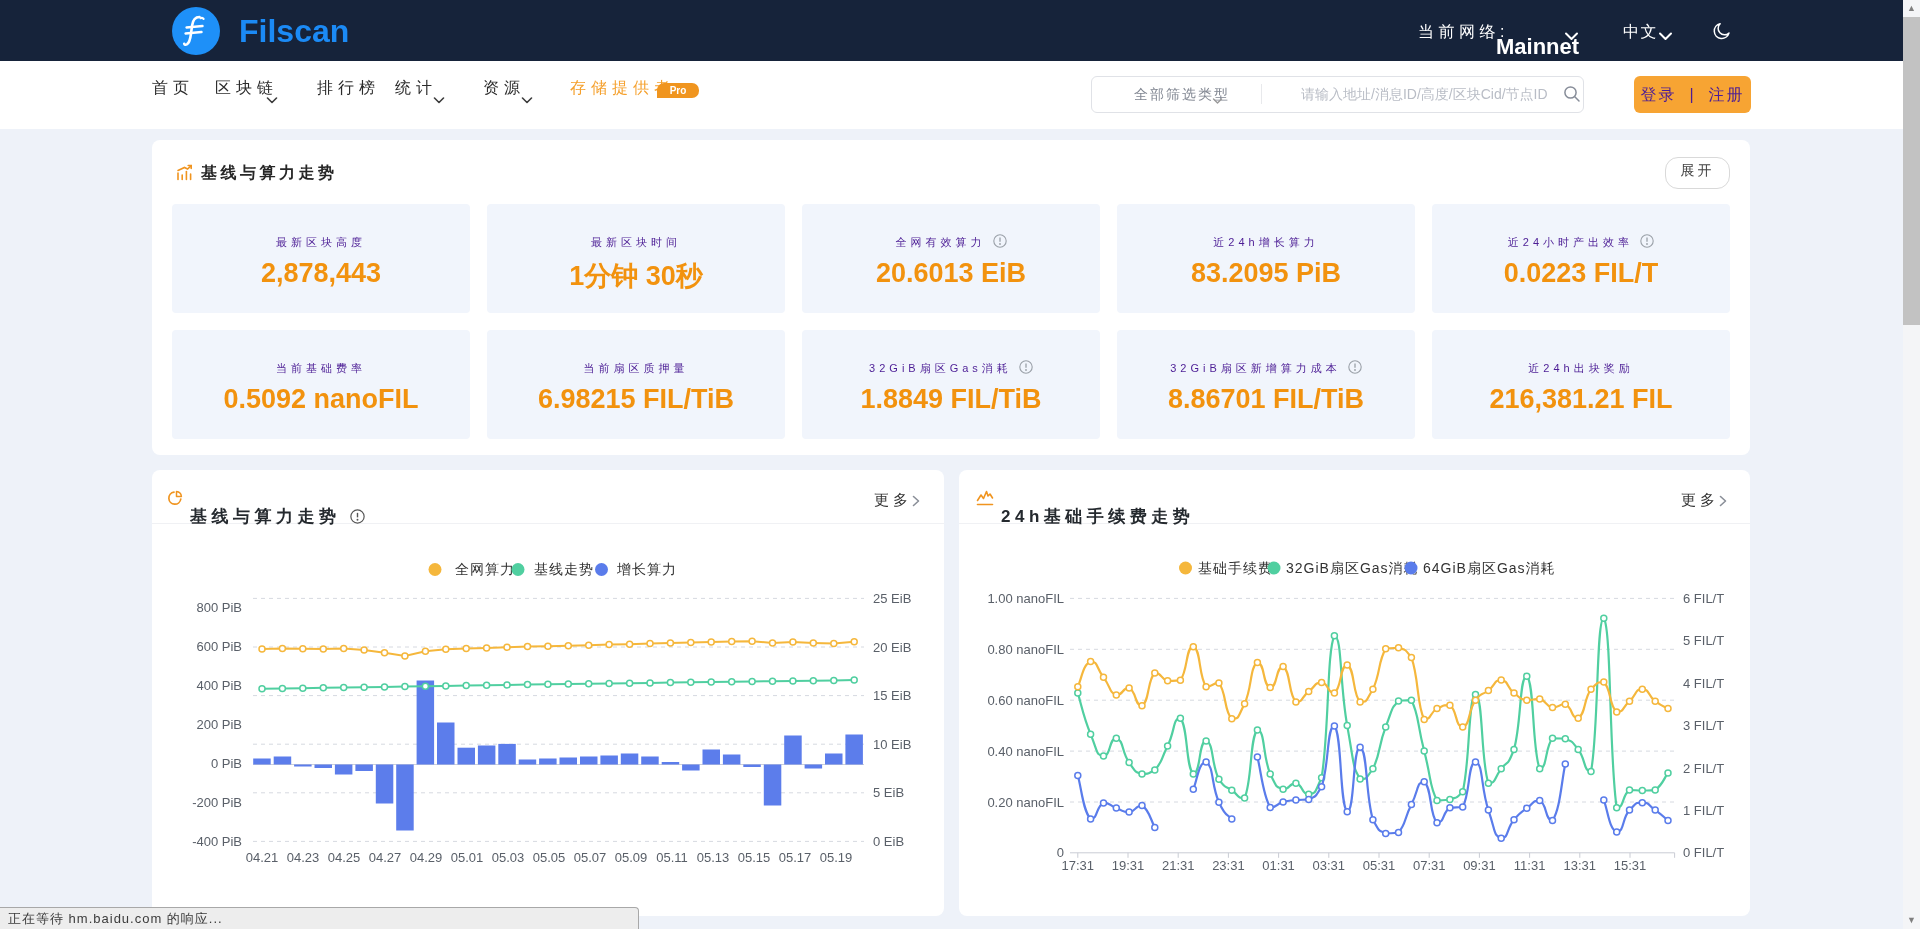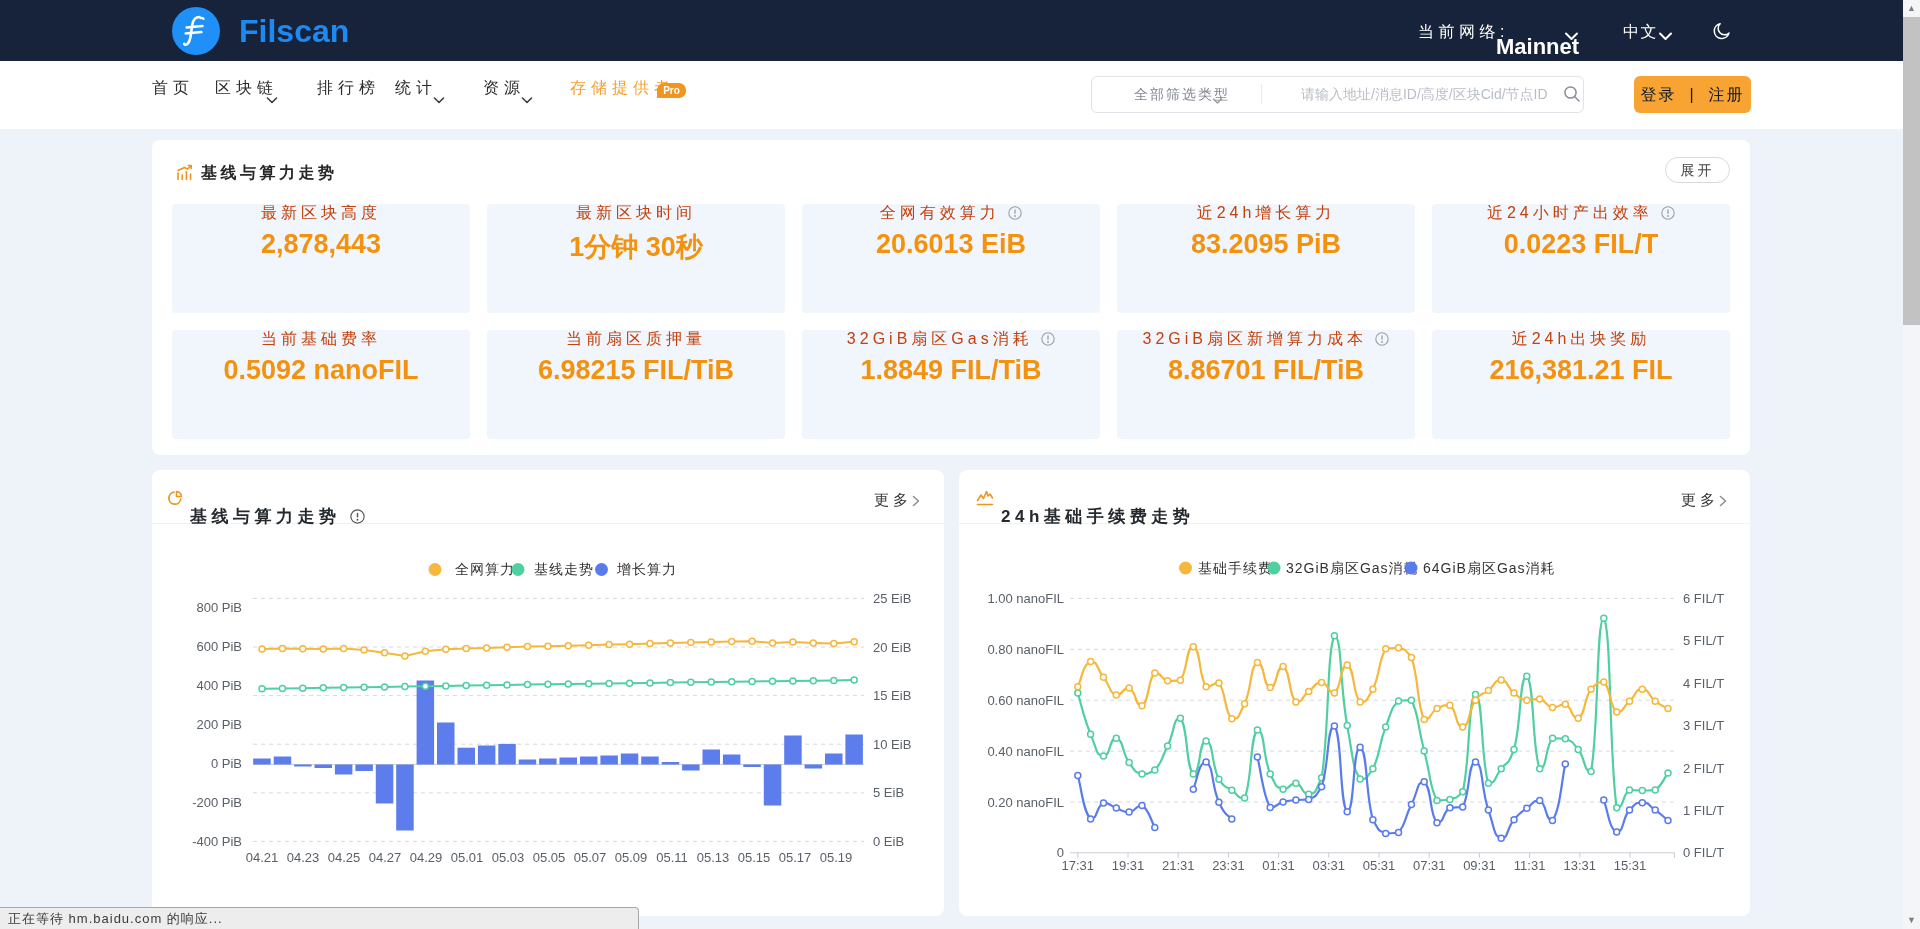--- a/index.html
+++ b/index.html
@@ -4,30 +4,30 @@
 * { margin:0; padding:0; box-sizing:border-box; }
 body { width:1920px; height:929px; overflow:hidden; position:relative;
   font-family:"Liberation Sans",sans-serif; background:#eef2f9; }
 .abs { position:absolute; }
 .topbar { position:absolute; left:0; top:0; width:1920px; height:61px; background:#16233a; }
 .navbar { position:absolute; left:0; top:61px; width:1920px; height:68px; background:#fff; }
 .logo-text { position:absolute; left:239px; top:13px; font-size:32px; font-weight:bold; color:#1b8af5; letter-spacing:0px; }
 .hdr-txt { position:absolute; color:#fff; font-size:16px; top:22px; }
 .nav-item { position:absolute; top:78px; font-size:16px; color:#2b2b2b; letter-spacing:5px; }
 .searchbox { position:absolute; left:1091px; top:76px; width:493px; height:37px; background:#fff; border:1px solid #e0e2e7; border-radius:6px; }
-.loginbtn { position:absolute; left:1634px; top:76px; width:117px; height:37px; background:#f7a433; border-radius:6px; color:#0f172a; font-size:16px; text-align:center; line-height:37px; letter-spacing:2px; }
+.loginbtn { position:absolute; left:1634px; top:76px; width:117px; height:37px; background:#f7a433; border-radius:6px; color:#4c1d95; font-size:16px; text-align:center; line-height:37px; letter-spacing:2px; }
 .container1 { position:absolute; left:152px; top:140px; width:1598px; height:315px; background:#fff; border-radius:8px; }
 .scard { position:absolute; width:298px; height:109px; background:#f1f5fc; border-radius:4px; text-align:center; }
-.slabel { font-size:16px; color:#c2410c; height:18px; line-height:18px; letter-spacing:4px; }
+.slabel { margin-top:29px; font-size:11px; color:#4c1d95; height:18px; line-height:18px; letter-spacing:4px; }
 .sval { margin-top:7px; font-size:27px; font-weight:bold; color:#f2920e; }
 .chartcard { position:absolute; top:470px; width:792px; height:446px; background:#fff; border-radius:8px; }
 .charthead { position:absolute; top:470px; height:54px; border-bottom:1px solid #f0f1f4; }
 .ctitle { position:absolute; font-size:17px; font-weight:600; color:#24292e; top:489px; letter-spacing:4.5px;margin-top:16px; }
 .more { position:absolute; top:491px; font-size:15px; color:#333; letter-spacing:4px; }
-.expand { position:absolute; left:1665px; top:157px; width:65px; height:26px; border:1px solid #d9d9d9; border-radius:13px; font-size:14px; color:#444; text-align:center; line-height:24px; background:#fff; letter-spacing:3px; }
+.expand { position:absolute; left:1665px; top:157px; width:65px; height:32px; border:1px solid #d9d9d9; border-radius:13px; font-size:14px; color:#444; text-align:center; line-height:24px; background:#fff; letter-spacing:3px; }
 .statusbar { position:absolute; left:0; top:907px; width:639px; height:22px; background:#ededed; border-top:1px solid #a8a8a8; border-right:1px solid #a8a8a8; border-top-right-radius:4px; font-size:13px; color:#3b3b3b; line-height:21px; padding-left:8px; letter-spacing:1px; }
 .scrollbar { position:absolute; left:1903px; top:0; width:17px; height:929px; background:#f4f5f7; }
 .sthumb { position:absolute; left:1903px; top:17px; width:17px; height:308px; background:#c2c2c2; }
 .sarrow { position:absolute; left:1903px; width:17px; height:17px; color:#7f7f7f; font-size:9px; text-align:center; line-height:17px; }
 </style></head>
 <body>
 <div class="topbar"></div>
 <svg width="48" height="48" viewBox="0 0 48 48" style="position:absolute;left:172px;top:7px">
 <circle cx="24" cy="24" r="24" fill="#1E90F8"></circle>
 <path d="M27.5 10 C23 10 20.8 13.5 20.1 18.5 L19 26.5 C18.4 31.5 17.4 36 14.8 37.4 C13.6 38 12.4 37.6 12.2 36.8" fill="none" stroke="#fff" stroke-width="2.6" stroke-linecap="round"></path>
@@ -58,21 +58,21 @@
 <div class="nav-item" style="left:317px">排行榜</div>
 <div class="nav-item" style="left:395px">统计</div>
 <div class="abs" style="left:433px;top:90px"><svg width="12" height="7" viewBox="0 0 12 7">
       <path d="M1.5 1 L6 5.5 L10.5 1" fill="none" stroke="#3c3c3c" stroke-width="1.6" stroke-linecap="round" stroke-linejoin="round"></path>
     </svg></div>
 <div class="nav-item" style="left:483px">资源</div>
 <div class="abs" style="left:521px;top:90px"><svg width="12" height="7" viewBox="0 0 12 7">
       <path d="M1.5 1 L6 5.5 L10.5 1" fill="none" stroke="#3c3c3c" stroke-width="1.6" stroke-linecap="round" stroke-linejoin="round"></path>
     </svg></div>
 <div class="nav-item" style="left:570px;color:#f5a02c">存储提供者</div>
-<div class="abs" style="left:657px;top:83px;width:29px;height:15px;background:#f0951f;border-radius:7px 7px 7px 0;color:#fff;font-size:10px;font-weight:bold;text-align:center;line-height:15px">Pro</div>
+<div class="abs" style="left:657px;top:83px;width:42px;height:15px;background:#f0951f;border-radius:7px 7px 7px 0;color:#fff;font-size:10px;font-weight:bold;text-align:center;line-height:15px">Pro</div>
 
 <div class="searchbox"></div>
 <div class="abs" style="left:1134px;top:86px;font-size:14px;color:#808691;letter-spacing:2px">全部筛选类型</div>
 <div class="abs" style="left:1212px;top:91px"><svg width="11" height="7" viewBox="0 0 11 7">
       <path d="M1.5 1 L5.5 5 L9.5 1" fill="none" stroke="#999" stroke-width="1.4" stroke-linecap="round" stroke-linejoin="round"></path>
     </svg></div>
 <div class="abs" style="left:1261px;top:84px;width:1px;height:20px;background:#e8e9ec"></div>
 <div class="abs" style="left:1301px;top:86px;font-size:14px;color:#b9bdc6">请输入地址/消息ID/高度/区块Cid/节点ID</div>
 <div class="abs" style="left:1563px;top:85px"><svg width="18" height="18" viewBox="0 0 18 18">
       <circle cx="7.5" cy="7.5" r="5.6" fill="none" stroke="#878d99" stroke-width="1.5"></circle>

